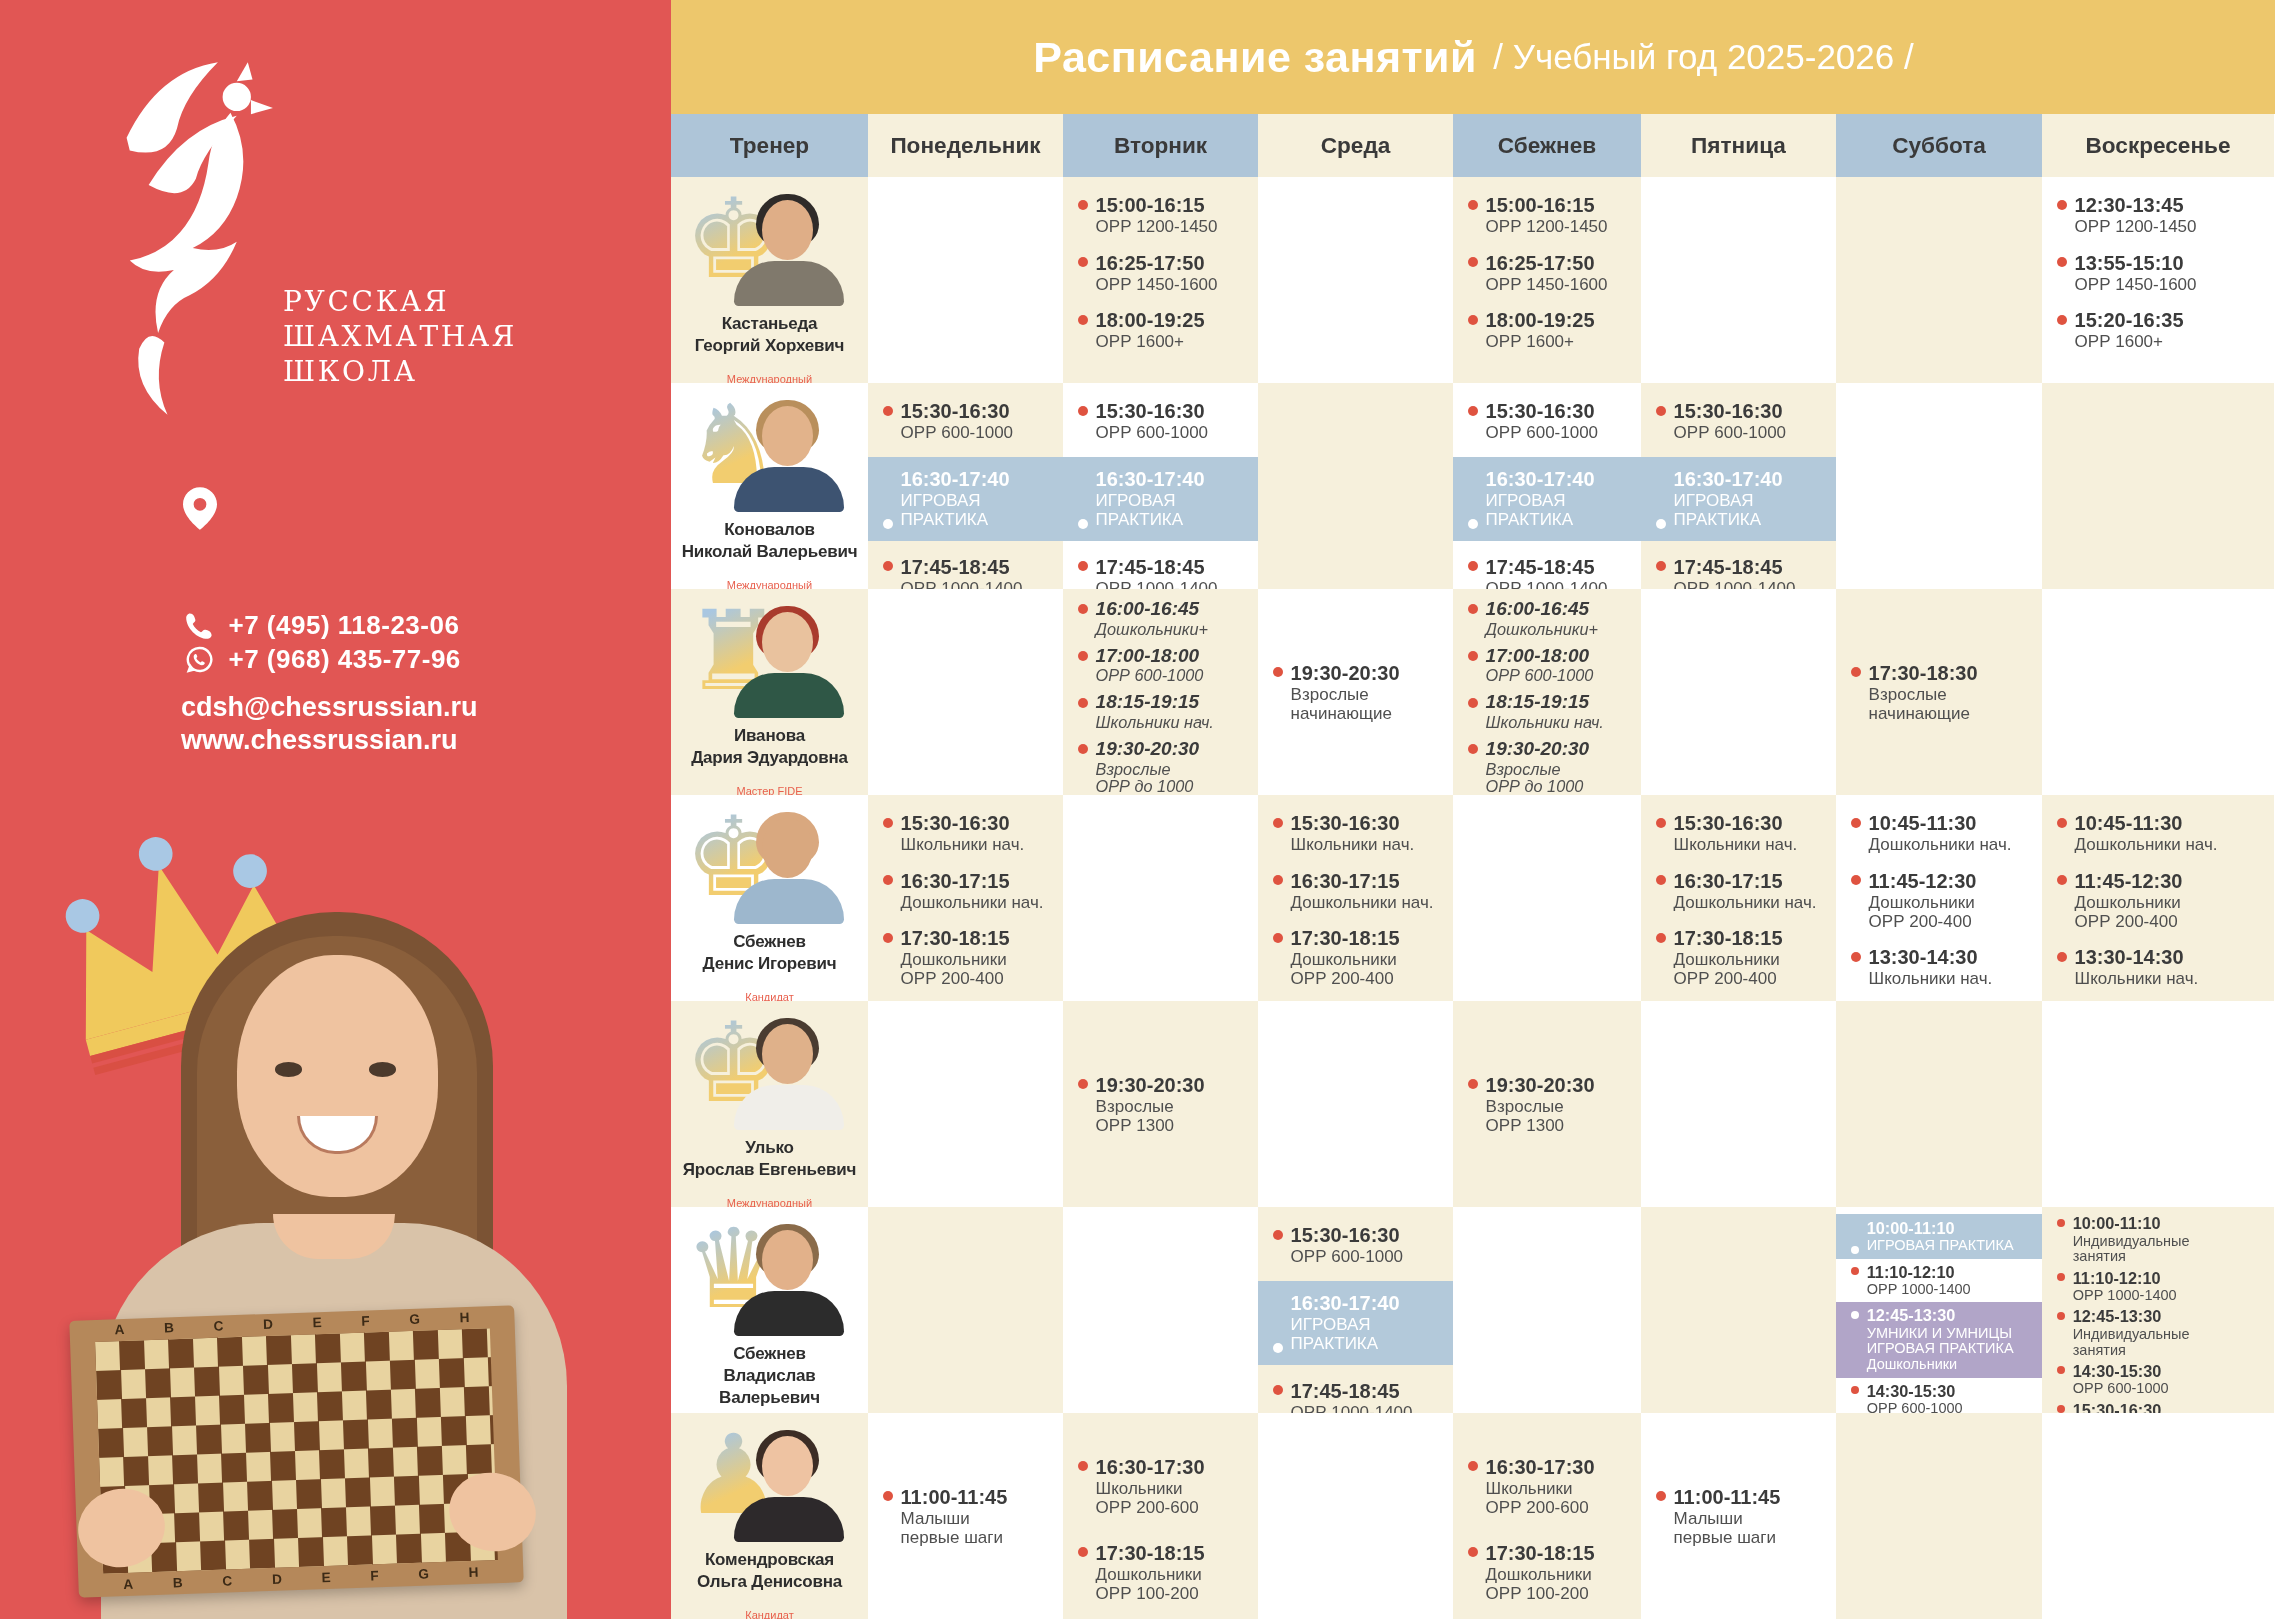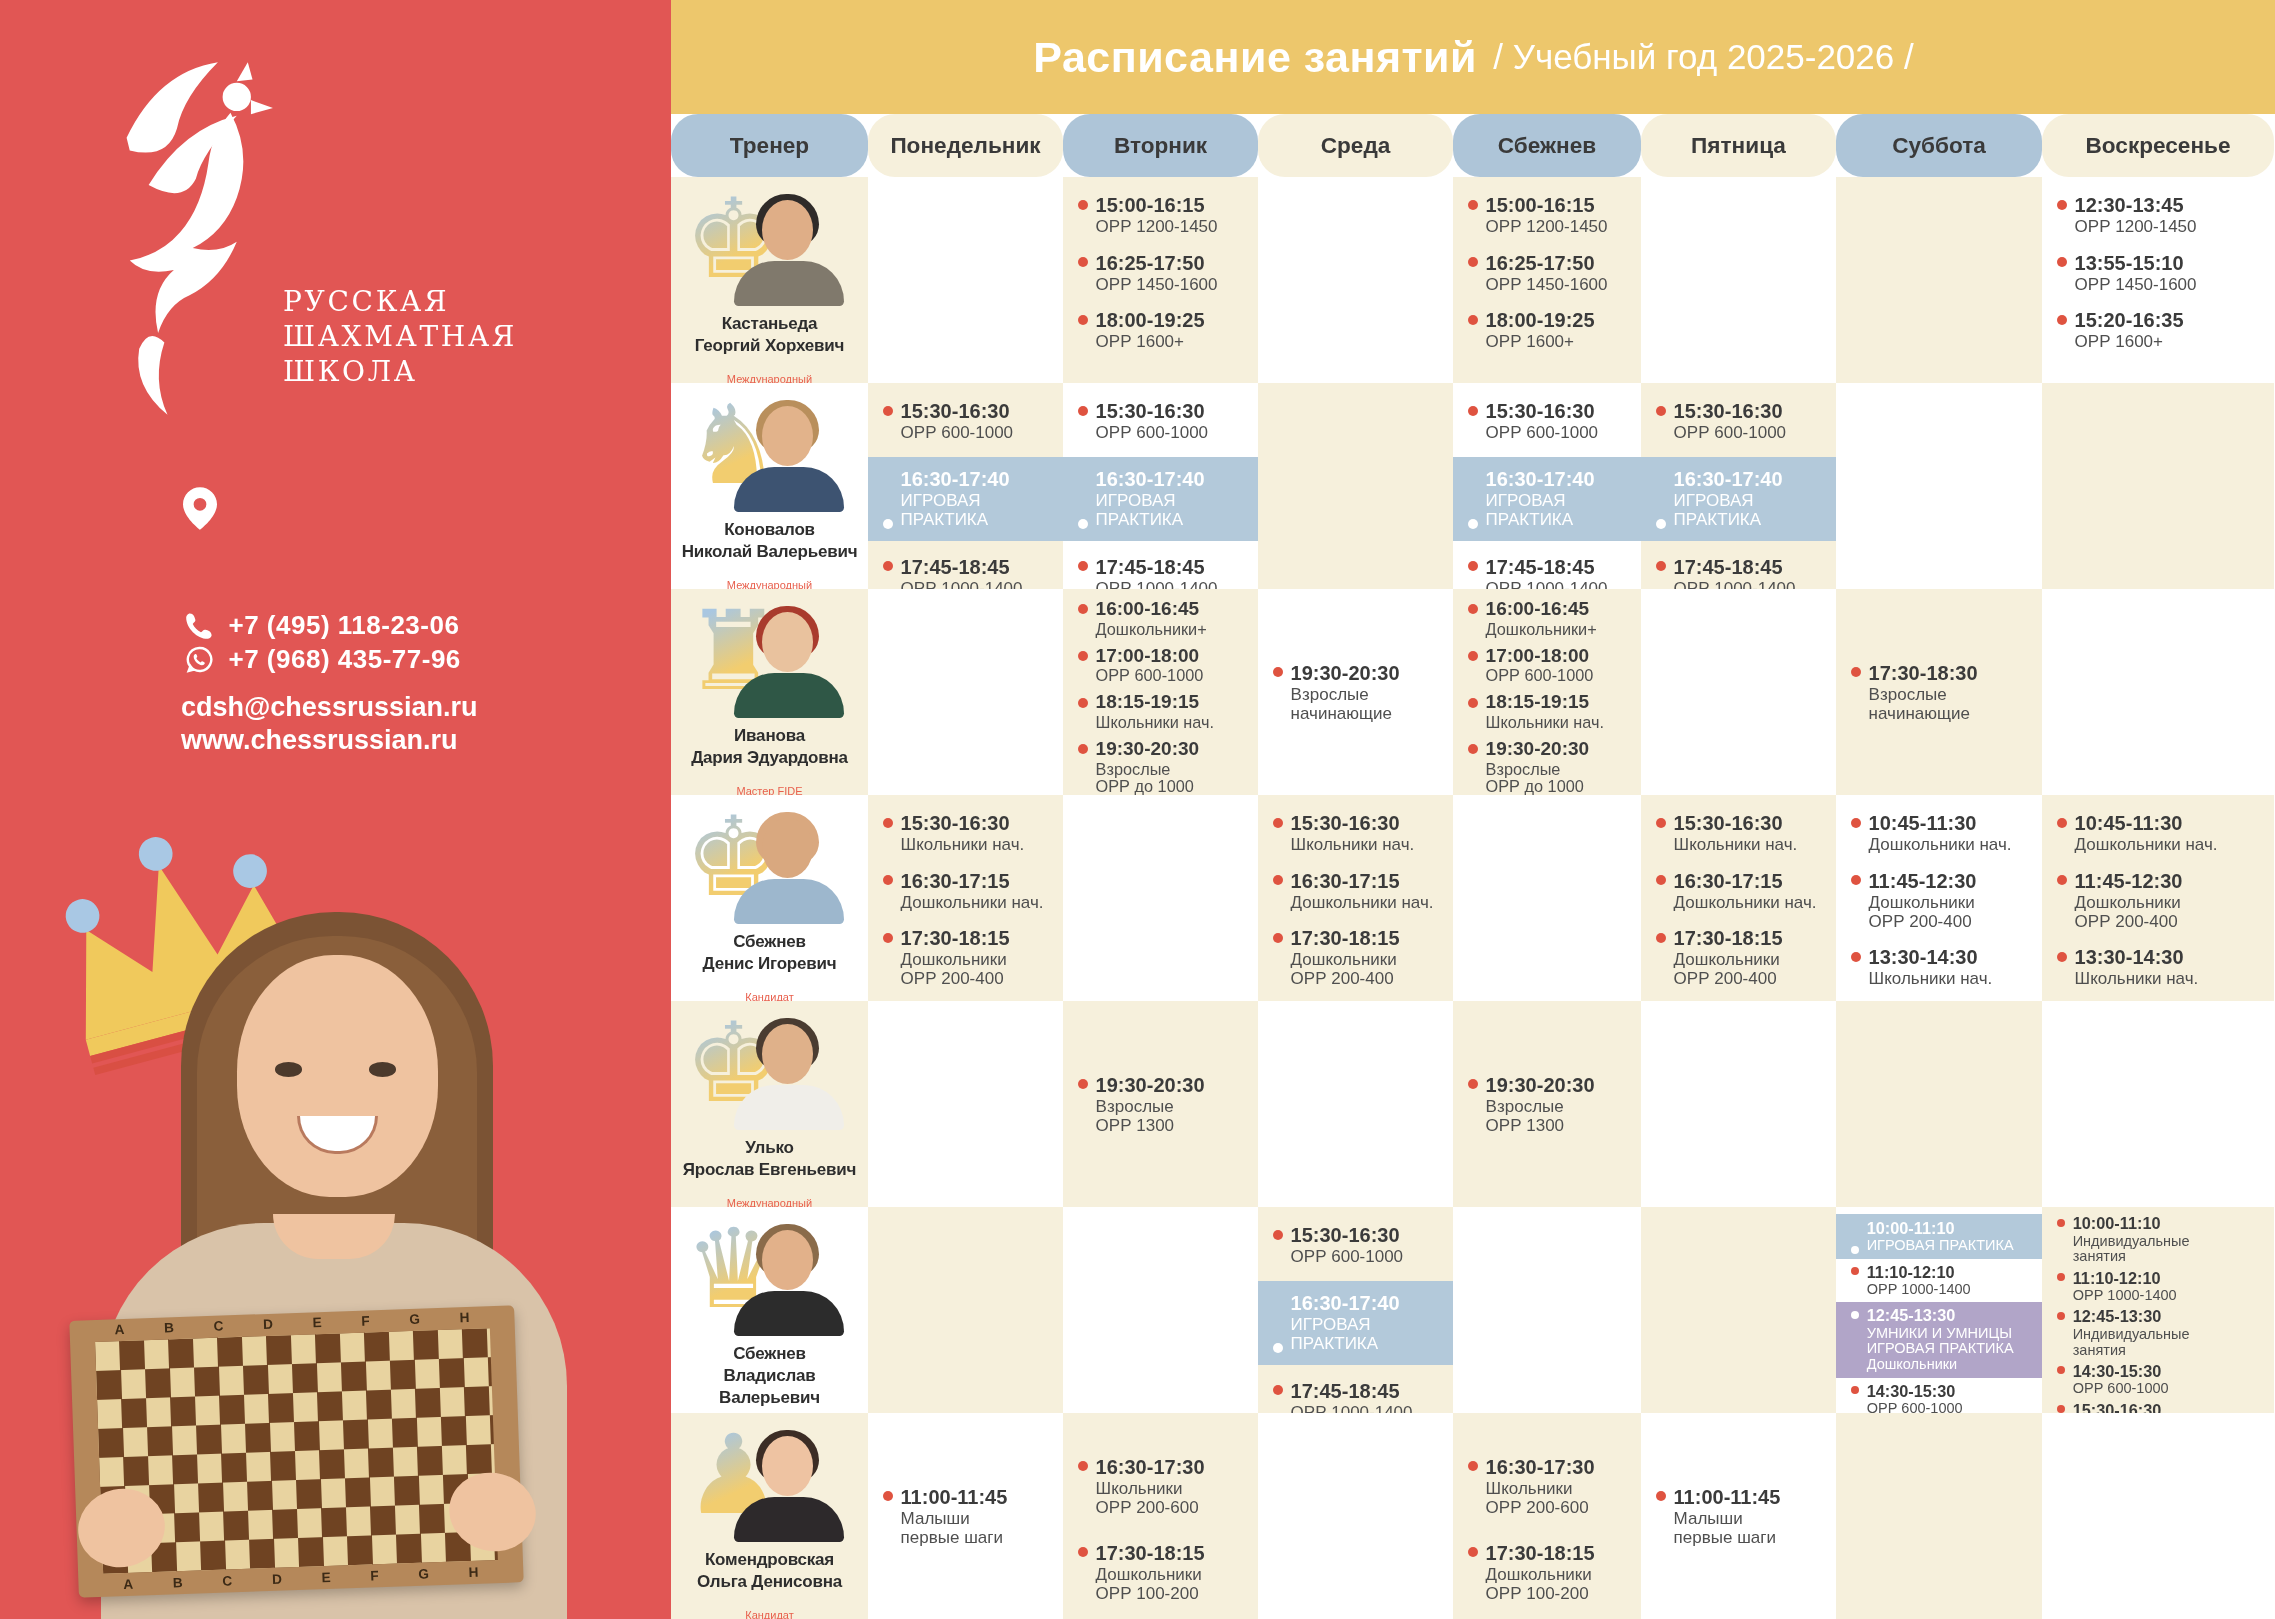--- a/index.html
+++ b/index.html
@@ -53,29 +53,29 @@
   .hand.r{left:449px;top:1473px;transform:rotate(14deg);}
 
   
   .main{position:absolute;left:671px;top:0;width:1605px;height:1619px;}
   .topbar{height:114px;background:var(--gold);display:flex;align-items:center;justify-content:center;gap:16.3px;}
   .t1{font-size:43px;font-weight:800;color:#fff;letter-spacing:0.5px;}
   .t2{font-size:35px;color:#fff;font-weight:400;}
 
   #schedule-grid{display:grid;grid-template-columns:197px 195px 195px 195px 188px 195px 206px 232px;
                  grid-template-rows:63px repeat(7,206px);width:1605px;}
-  .hcell{display:flex;align-items:center;justify-content:center;font-weight:bold;font-size:22.6px;color:#3a3a3a;border-radius:27px;}
+  .hcell{display:flex;align-items:center;justify-content:center;font-weight:bold;font-size:22.6px;color:#3a3a3a;}
   .hc-blue{background:var(--hblue);} .hc-cream{background:var(--cream);}
   .bg-cream{background:var(--cream);} .bg-white{background:#fff;}
 
   .cell{position:relative;display:flex;flex-direction:column;overflow:hidden;box-sizing:border-box;
         padding:16.3px 12.7px 5.4px 14.5px;gap:14.5px;}
   .cell.center{justify-content:center;padding-top:0;padding-bottom:0;}
   .cell.n2{padding-top:42px;gap:23.5px;}
-  .cell.n4{padding-top:9px;gap:6.3px;}
+  .cell.n4{padding-top:9px;gap:6.3px;font-style:italic;}
   .cell.dense{padding-top:7.2px;gap:3.6px;}
 
   .slot{display:flex;gap:8.1px;}
   .slot .b{width:10px;height:10px;border-radius:50%;background:var(--bullet);flex:none;margin-top:6.3px;}
   .slot .time{font-weight:bold;font-size:20px;color:var(--dark);line-height:1.2;}
   .slot .ln{font-size:17px;color:var(--desc);line-height:1.12;}
   .n4 .slot .time{font-size:19px;} .n4 .slot .ln{font-size:16.3px;line-height:1.08;}
   .dense .slot .time{font-size:16.3px;} .dense .slot .ln{font-size:14.5px;line-height:1.08;}
   .dense .slot .b{width:8.1px;height:8.1px;margin-top:4.5px;}
 

